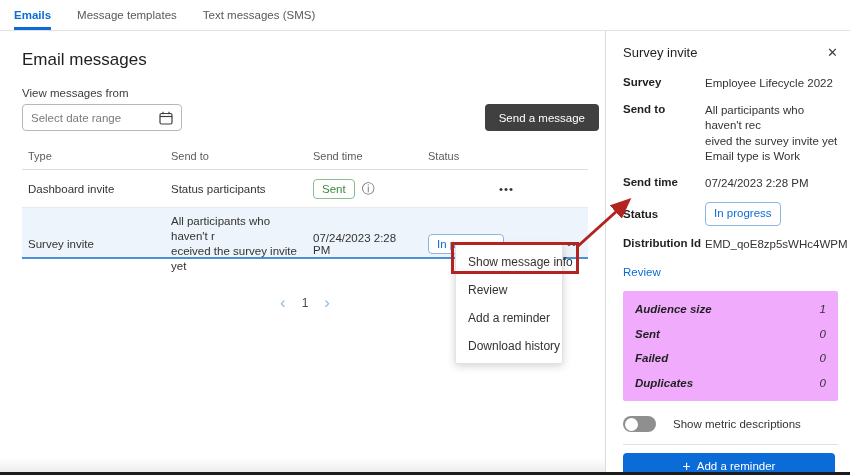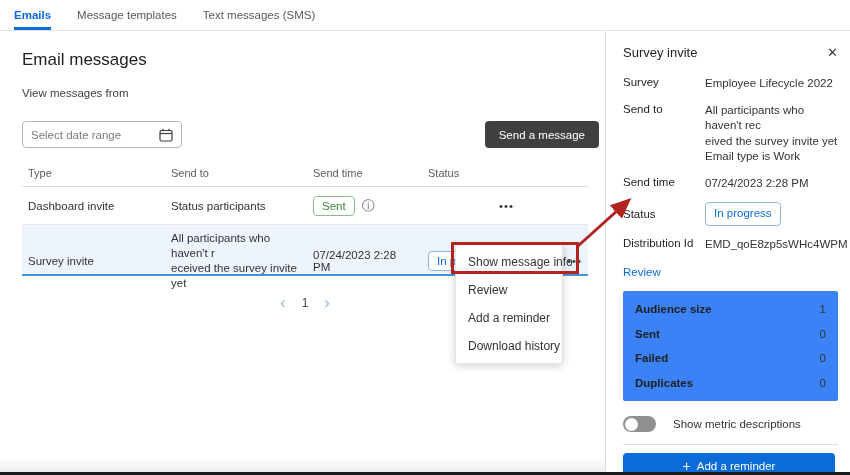--- a/index.html
+++ b/index.html
@@ -19,21 +19,21 @@
   .tab { font-size:11.5px; color:#585858; padding:8px 0 9px; cursor:pointer; }
   .tab.active {
     color:#0b6cd8; font-weight:bold;
     border-bottom:3px solid #0b6cd8; padding-bottom:6px;
   }
 
   
   .main { position:absolute; left:8px; top:31px; width:605px; height:441px; }
   .page-title { font-size:17px; font-weight:500; color:#1f1f1f; margin:19px 0 0 14px; }
   .filter-label { font-size:11.5px; color:#3d3d3d; margin:17px 0 0 14px; }
-  .controls-row { display:flex; align-items:center; margin:22px 14px 0 14px; }
+  .controls-row { display:flex; align-items:center; margin:5px 14px 0 14px; }
   .date-field {
     width:160px; height:27px; border:1px solid #b7b7b7; border-radius:4px;
     background:#fff; display:flex; align-items:center; padding:0 8px;
   }
   .date-placeholder { flex:1; color:#7a7a7a; font-size:11.5px; }
   .cal-icon { width:14px; height:14px; }
   .send-btn {
     margin-left:auto; background:#404040; color:#fff; border:none;
     border-radius:4px; height:27px; padding:0 14px; font-size:11.5px;
     font-family:inherit; cursor:pointer;
@@ -74,25 +74,25 @@
 
   
   .panel {
     position:absolute; left:605px; top:31px; width:245px; height:441px;
     background:#fff; border-left:1px solid #dcdcdc; padding:14px 12px 0 17px;
   }
   .panel-head { display:flex; align-items:center; margin-bottom:16px; }
   .panel-title { font-size:13px; color:#1f1f1f; }
   .panel-close { margin-left:auto; color:#3d3d3d; font-size:13px; cursor:pointer; }
   .fld { display:flex; margin-bottom:11px; }
-  .fld-label { width:82px; flex:none; font-weight:normal; font-size:11.5px; color:#1f1f1f; }
+  .fld-label { width:82px; flex:none; font-weight:bold; font-size:11.5px; color:#1f1f1f; }
   .fld-value { flex:1; font-size:11.5px; color:#333; line-height:1.35; }
   .review-link { color:#0b6cd8; font-size:11.5px; margin:3px 0 13px; cursor:pointer; display:inline-block; }
 
-  .metrics { background:#3b82f6; border-radius:2px; padding:6px 12px; margin-right:0; }
+  .metrics { background:#f0abfc; border-radius:2px; padding:6px 12px; margin-right:0;font-style:italic; }
   .metric-row { display:flex; align-items:center; height:24.5px; }
   .metric-label { font-weight:bold; font-size:11.5px; color:#1f1f1f; }
   .metric-value { margin-left:auto; font-size:11.5px; color:#333; }
 
   .toggle-row { display:flex; align-items:center; gap:17px; margin:15px 0 12px; }
   .toggle { width:33px; height:16px; border-radius:8px; background:#8f8f8f; position:relative; cursor:pointer; }
   .toggle .knob { position:absolute; left:1.5px; top:1.5px; width:13px; height:13px; border-radius:50%; background:#fff; }
   .toggle-label { font-size:11.5px; color:#333; }
 
   .panel-divider { border-top:1px solid #e0e0e0; margin:0 0 8px; }

